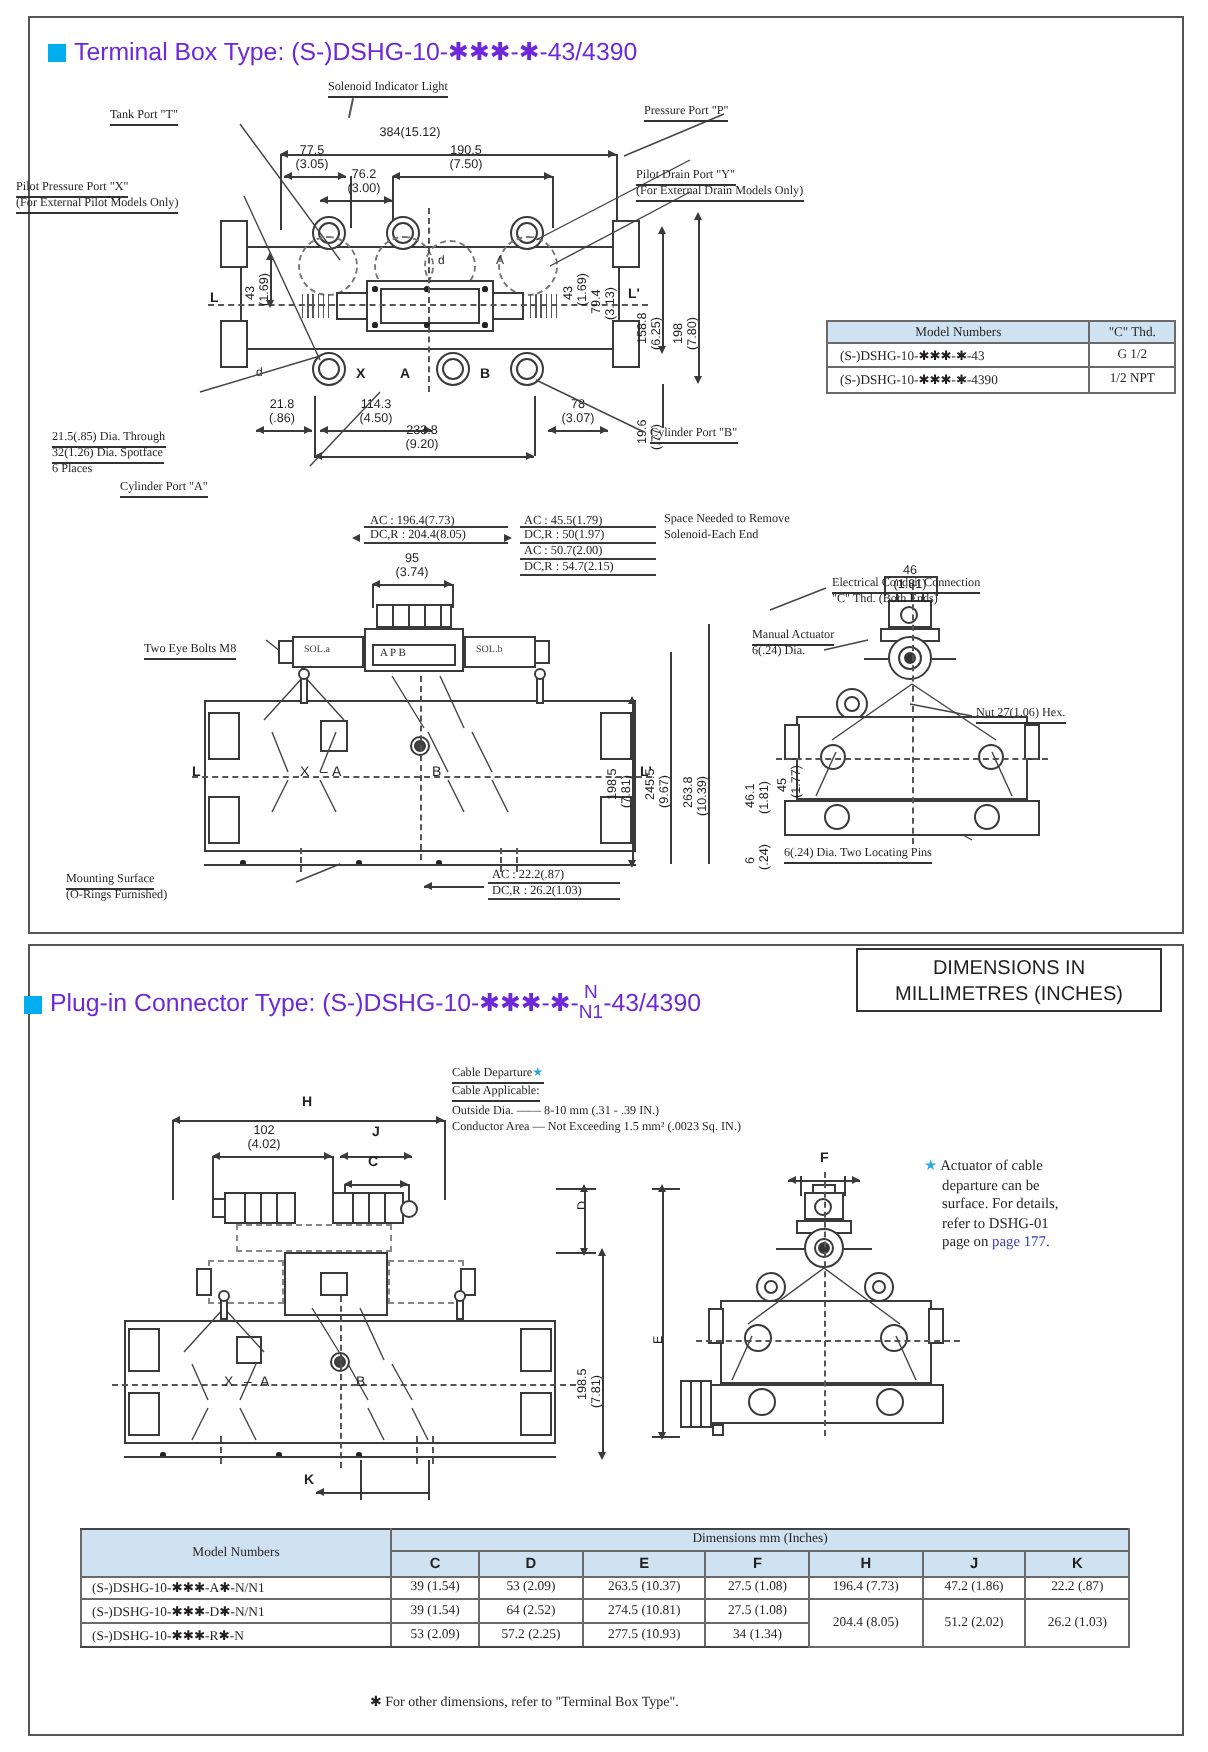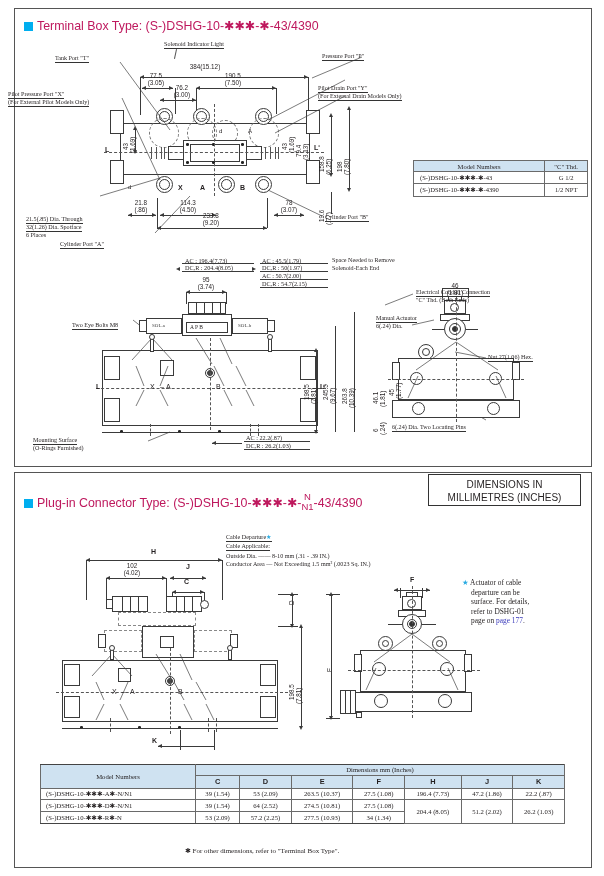--- a/index.html
+++ b/index.html
@@ -28,21 +28,21 @@
   .let{position:absolute;font-size:7px;font-family:"Liberation Sans",sans-serif;font-weight:bold;}
 
   
   #outer-frame{position:absolute;left:14px;top:8px;width:578px;height:459px;
       border:1px solid #555;box-sizing:border-box;background:#fff;}
   #outer-frame2{position:absolute;left:14px;top:472px;width:578px;height:396px;
       border:1px solid #555;box-sizing:border-box;background:#fff;}
 
   
   .sec-head{position:absolute;font-family:"Liberation Sans",sans-serif;
-      font-size:12.4px;color:#be185d;white-space:nowrap;}
+      font-size:12.4px;color:#6d28d9;white-space:nowrap;}
   .sq{display:inline-block;width:9px;height:9px;background:#00aeef;
       margin-right:4px;vertical-align:-1px;}
   .frac{display:inline-block;vertical-align:-3px;text-align:center;
         font-size:9.5px;line-height:9.5px;}
 
   
   #mount-banner{position:absolute;left:437px;top:6px;width:155px;height:33px;
       background:#00AEEF;color:#fff;font-family:"Liberation Sans",sans-serif;
       font-size:10.4px;line-height:14px;padding:3px 8px 0 8px;box-sizing:border-box;}
   #mount-banner .l1{display:block;}
@@ -461,21 +461,21 @@
   <div class="lbl lblu" style="left:392px;top:424px;">6(.24) Dia. Two Locating Pins</div>
 
   <div id="mid-divider"></div>
   <div id="outer-frame2"></div>
 
   <div id="dim-note">
     <div>DIMENSIONS IN</div>
     <div>MILLIMETRES (INCHES)</div>
   </div>
 
-  <div class="sec-head" style="left:24px;top:492px;">
+  <div class="sec-head" style="left:12px;top:492px;">
     <span class="sq"></span><span>Plug-in Connector Type: (S-)DSHG-10-✱✱✱-✱-</span><span class="frac"><span style="display:block;">N</span><span style="display:block;">N1</span></span><span>-43/4390</span>
   </div>
 
   <div>
     <div class="let" style="left:151px;top:548px;">H</div>
     <div class="ln hl" style="left:86px;top:560px;width:136px;"></div>
     <div class="ah ahl" style="left:86px;top:558px;"></div>
     <div class="ah ahr" style="left:218px;top:558px;"></div>
     <div class="ln vl" style="left:86px;top:560px;height:40px;"></div>
     <div class="ln vl" style="left:222px;top:560px;height:40px;"></div>

